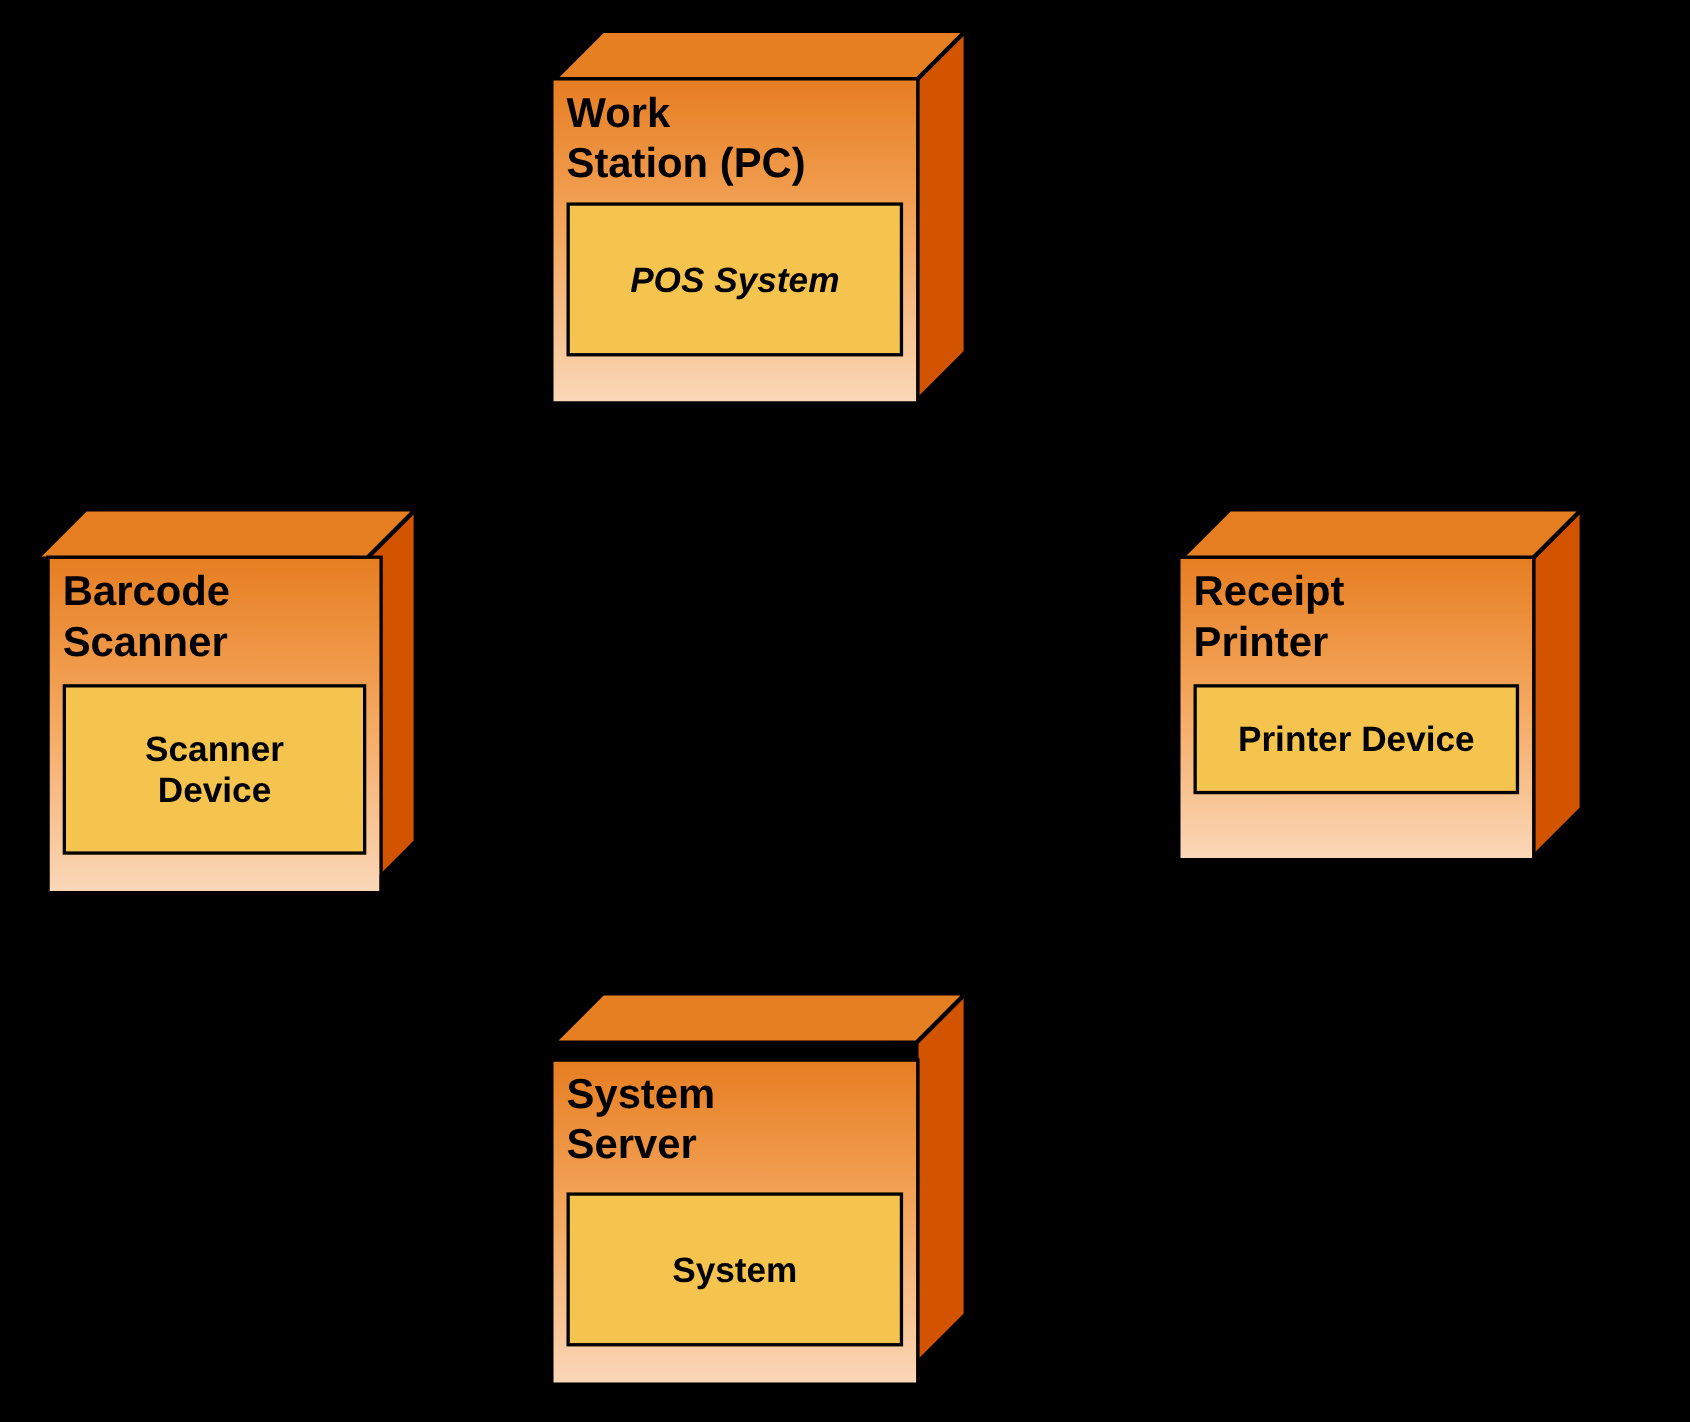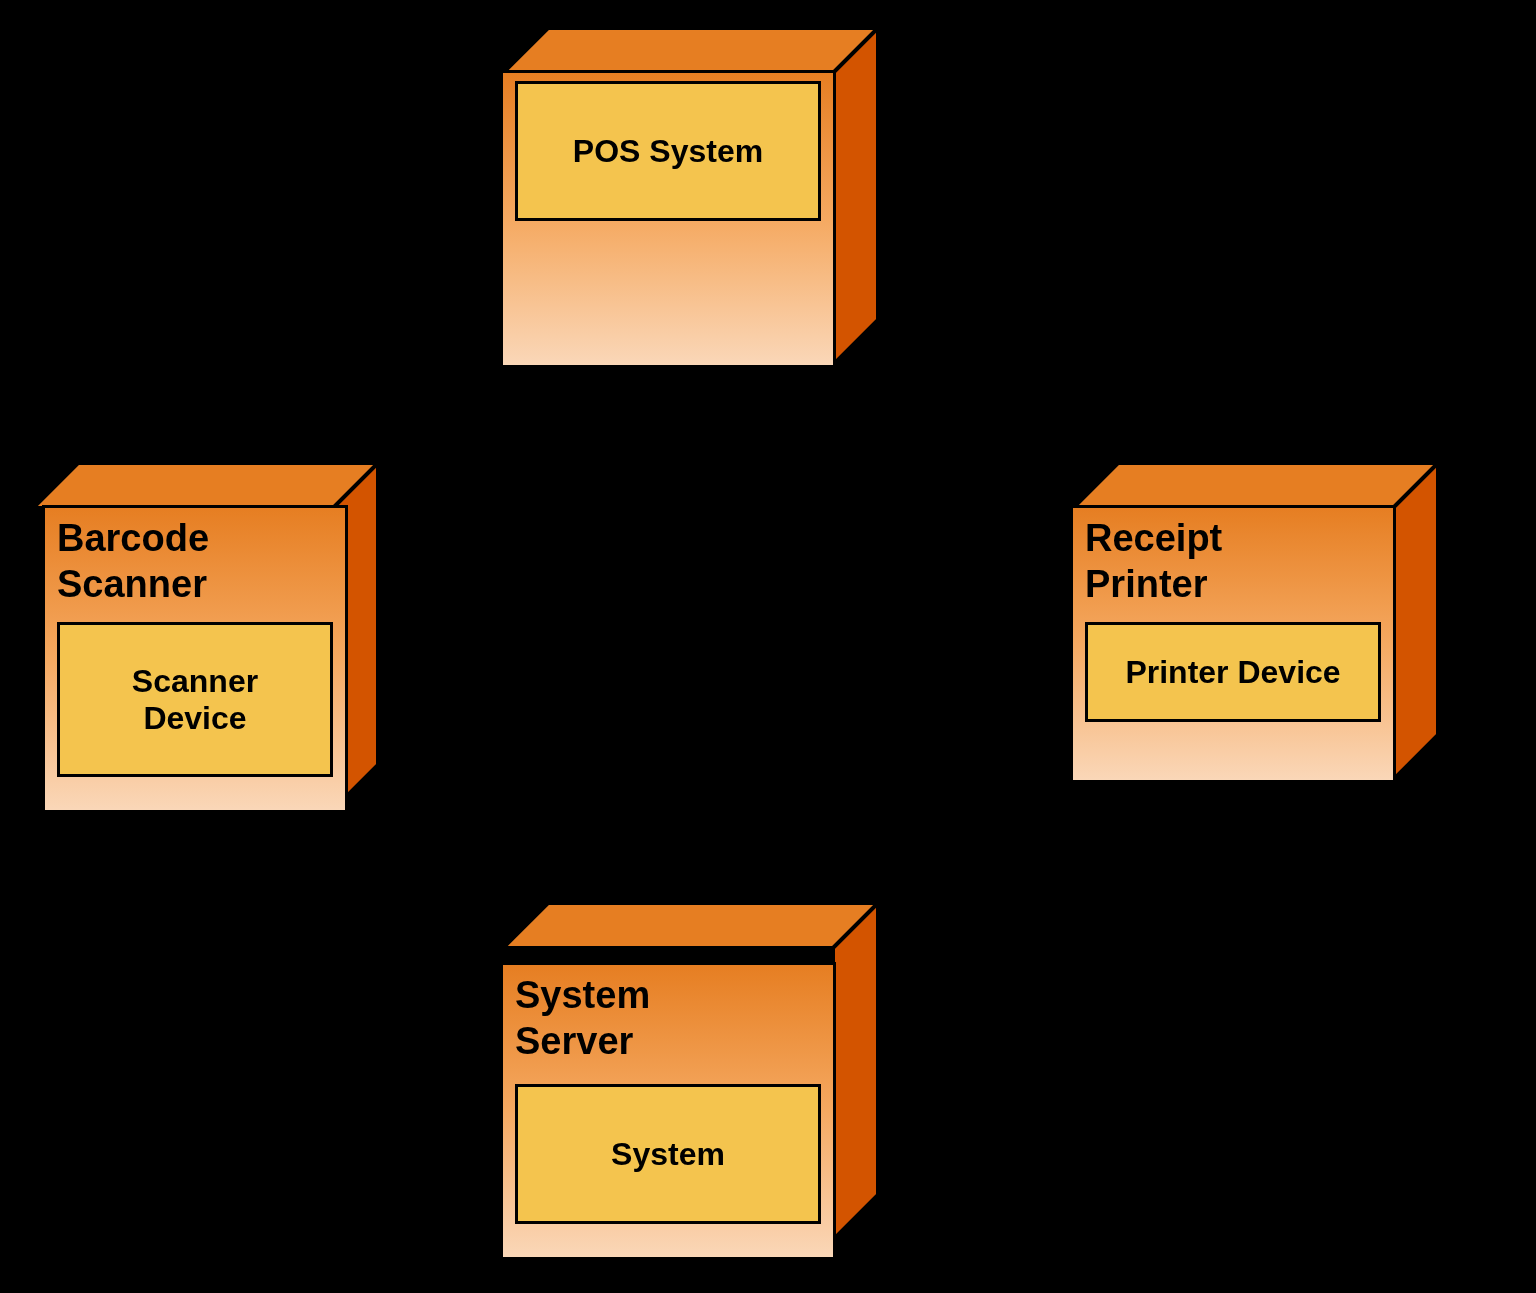--- a/index.html
+++ b/index.html
@@ -45,21 +45,23 @@
   </style>
 </head>
 <body>
 
 <div class="node" style="left: 500px; top: 25px;">
   <svg width="420" height="350" style="position:absolute; top:0; left:0;">
     <polygon points="3,48 48,3 378,3 378,295 333,340 333,48" fill="#d35400" stroke="#000" stroke-width="4"></polygon>
     <polygon points="3,48 48,3 378,3 333,48" fill="#e67e22" stroke="#000" stroke-width="4"></polygon>
   </svg>
   <div class="cube-front" style="top: 45px; left: 0px; width: 336px; height: 298px;">
-    <div class="inner-box" style="height: 140px; ">POS System</div>
+    <div class="node-title" style="white-space: pre-line;">Work
+Station (PC)</div>
+    <div class="inner-box" style="height: 140px;  font-style: italic;">POS System</div>
   </div>
 </div>
 
 <div class="node" style="left: 30px; top: 460px;">
   <svg width="380" height="360" style="position:absolute; top:0; left:0;">
     <polygon points="3,48 48,3 348,3 348,305 303,350 303,48" fill="#d35400" stroke="#000" stroke-width="4"></polygon>
     <polygon points="3,48 48,3 348,3 303,48" fill="#e67e22" stroke="#000" stroke-width="4"></polygon>
   </svg>
   <div class="cube-front" style="top: 45px; left: 12px; width: 306px; height: 308px;">
     <div class="node-title" style="white-space: pre-line;">Barcode

